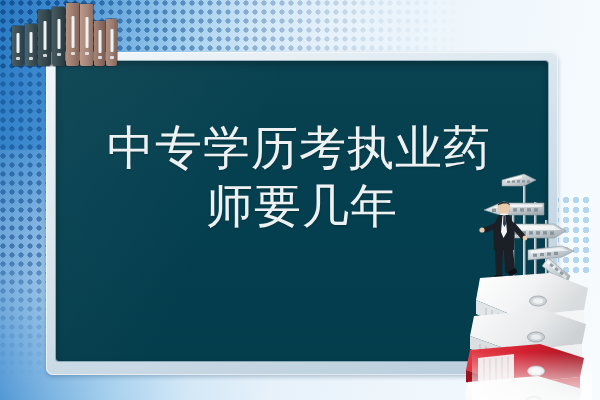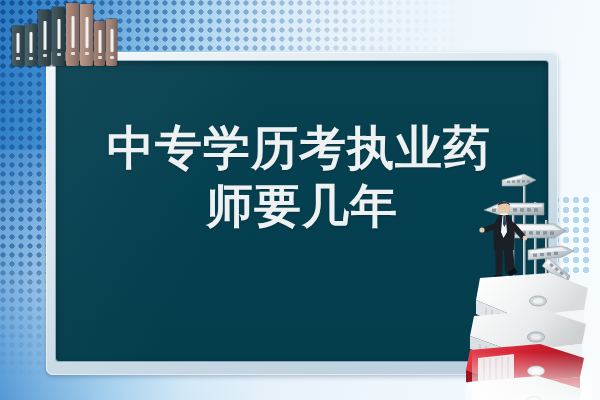--- a/index.html
+++ b/index.html
@@ -100,21 +100,21 @@
     position:absolute; left:56px; top:61px; width:492px; height:300px;
     display:flex; flex-direction:column; align-items:center; justify-content:flex-start;
     padding-top:58px;
     pointer-events:none;
   }
   .title-line{
     color:#edf1f2;
     font-size:47px;
     line-height:58px;
     letter-spacing:1px;
-    font-weight:700;
+    font-weight:400;
     white-space:nowrap;
     text-shadow:0 1px 2px rgba(0,0,0,.25);
   }
   .title-line.l1{ margin-left:-6px; }
   .title-line.l2{ margin-left:0; }
 
   
   .binder-row{ position:absolute; left:12px; top:0px; width:100px; height:66px; }
   .bndr{
     position:absolute; bottom:0;

